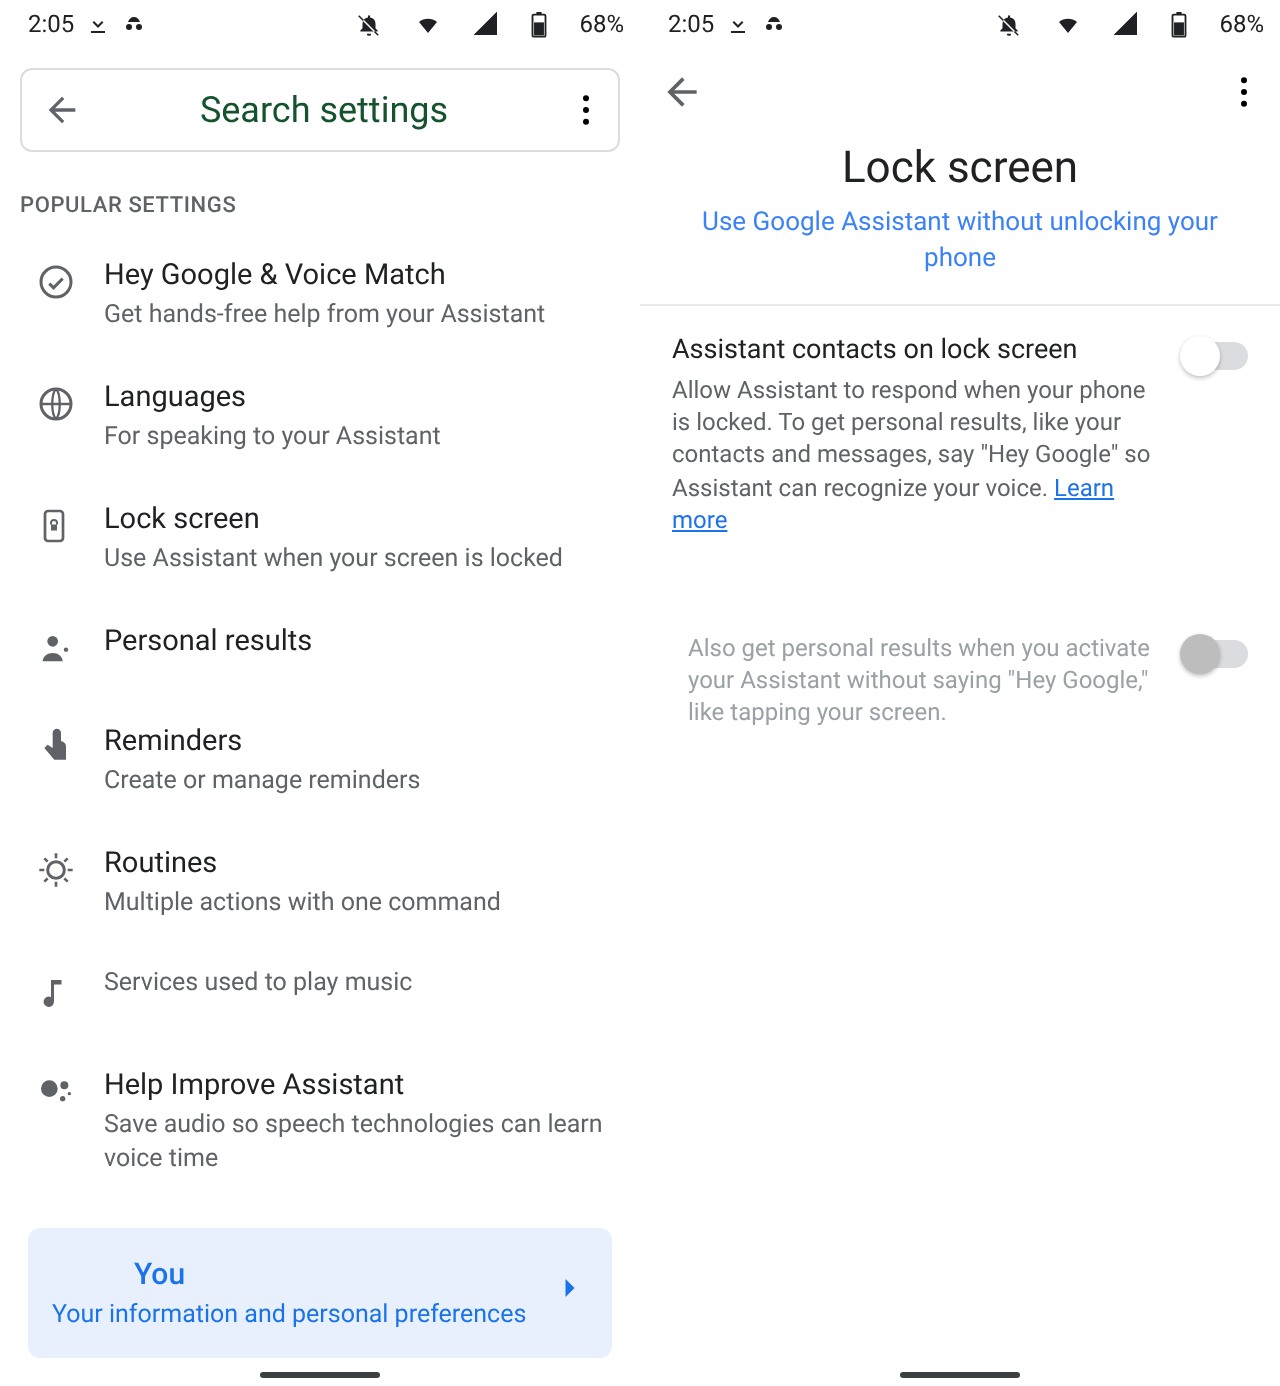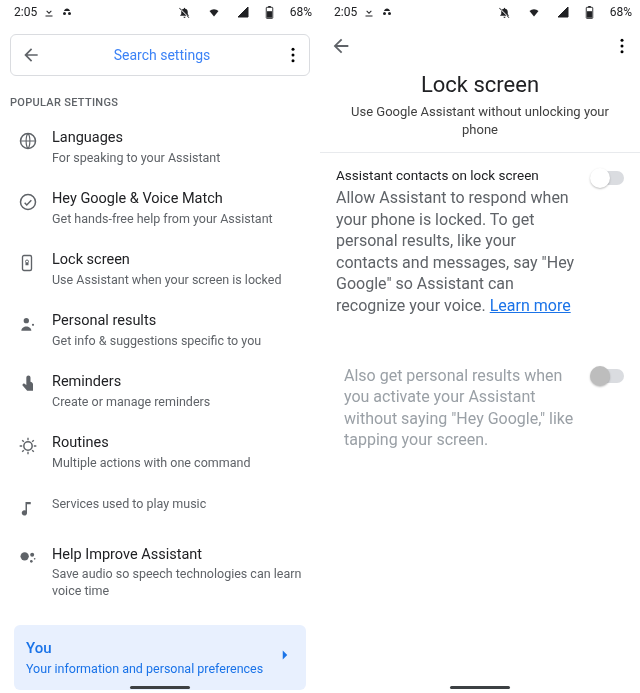--- a/index.html
+++ b/index.html
@@ -3,42 +3,42 @@
 <meta charset="utf-8">
 <style>
 * { margin:0; padding:0; box-sizing:border-box; font-family:Roboto,Arial,sans-serif; -webkit-font-smoothing:antialiased; }
 body { background:#fff; width:640px; height:693px; display:flex; }
 .phone { width:320px; height:693px; position:relative; background:#fff; overflow:hidden; }
 .statusbar { height:24px; display:flex; align-items:center; justify-content:space-between; padding:0 8px 0 14px; font-size:12px; color:#202124; }
 .sb-left { display:flex; align-items:center; gap:6px; }
 .sb-right { display:flex; align-items:center; gap:16px; }
 .sb-ico { display:inline-flex; }
 .searchbar { margin:10px 10px 0 10px; height:42px; border:1px solid #dadce0; border-radius:6px; display:flex; align-items:center; padding:0 6px 0 10px; }
-.searchbar .sp { flex:1; text-align:center; color:#3b82f6; font-size:14px; }
+.searchbar .sp { flex:1; text-align:center; color:#14532d; font-size:18px; }
 .section-hdr { padding:20px 10px 8px 10px; font-size:11px; letter-spacing:.3px; color:#5f6368; font-weight:500; }
 .row { display:flex; padding:12px 18px 12px 18px; align-items:flex-start; }
 .row .iconcell { width:34px; display:flex; justify-content:flex-start; padding-top:2px; color:#5f6368; }
 .row .txtcell { flex:1; }
 .row .title { font-size:14.5px; color:#202124; line-height:1.3; margin-bottom:2px; }
 .row .sub { font-size:12.5px; color:#5f6368; line-height:1.3; }
 .you-card { margin:14px 14px 0 14px; background:#e8f0fe; border-radius:6px; padding:14px 12px 14px 12px; display:flex; align-items:center; }
 .you-card .yt { flex:1; }
-.you-card .yh { color:#1a73e8; font-size:15px; font-weight:500; margin-bottom:4px; }
+.you-card .yh { color:#1a73e8; font-size:15px; font-weight:500; margin-bottom:4px;margin-left:41px; }
 .you-card .ys { color:#1a73e8; font-size:12.5px; }
 .homebar { position:absolute; bottom:4px; left:50%; transform:translateX(-50%); width:60px; height:3px; background:#3c4043; border-radius:2px; }
 
 .topbar2 { height:32px; display:flex; align-items:center; padding:0 8px 0 10px; margin-top:8px; }
 .topbar2 .sp2 { flex:1; }
 .bigtitle { text-align:center; font-size:22px; color:#202124; padding:8px 0 6px 0; }
-.bigsub { text-align:center; font-size:13px; color:#404040; padding:0 30px 14px 30px; line-height:1.35; }
+.bigsub { text-align:center; font-size:13px; color:#3b82f6; padding:0 30px 14px 30px; line-height:1.35; }
 .divider { height:1px; background:#e8eaed; }
 .setting { padding:14px 16px 0 16px; display:flex; }
 .setting .sbody { flex:1; padding-right:10px; }
 .setting .shdr { font-size:13.5px; color:#202124; margin-bottom:4px; }
-.setting .sdesc { font-size:16px; color:#5f6368; line-height:1.35; }
+.setting .sdesc { font-size:12px; color:#5f6368; line-height:1.35; }
 .setting .sdesc a { color:#1a73e8; text-decoration:underline; }
 .switch { position:relative; width:32px; height:14px; background:#dadce0; border-radius:10px; flex:none; margin-top:4px; }
 .switch .knob { position:absolute; left:-2px; top:-3px; width:20px; height:20px; background:#fff; border-radius:50%; box-shadow:0 1px 2px rgba(0,0,0,.25); }
 .switch.disabled .knob { background:#bdbdbd; }
 .setting.dimmed .shdr, .setting.dimmed .sdesc { color:#9aa0a6; }
 .ico { fill:currentColor; }
 </style>
 </head>
 <body>
 
@@ -100,38 +100,38 @@
         </svg>
       </span>
   </div>
 
   <div class="section-hdr">POPULAR SETTINGS</div>
 
   <div class="row">
     <div class="iconcell">
         <span><svg width="20" height="20" viewBox="0 0 24 24">
             <circle cx="12" cy="12" r="9" fill="none" stroke="#5f6368" stroke-width="1.8"></circle>
+            <path d="M8 13l2.5 2.5L16 10" fill="none" stroke="#5f6368" stroke-width="1.8"></path>
+          </svg></span>
+      </div>
+    <div class="txtcell">
+        <div class="title">Hey Google &amp; Voice Match</div>
+        <div class="sub">Get hands-free help from your Assistant</div>
+      </div>
+  </div>
+  <div class="row">
+    <div class="iconcell">
+        <span><svg width="20" height="20" viewBox="0 0 24 24">
+            <circle cx="12" cy="12" r="9" fill="none" stroke="#5f6368" stroke-width="1.8"></circle>
             <path d="M3 12h18M12 3c3 3 3 15 0 18M12 3c-3 3-3 15 0 18" fill="none" stroke="#5f6368" stroke-width="1.4"></path>
           </svg></span>
       </div>
     <div class="txtcell">
         <div class="title">Languages</div>
         <div class="sub">For speaking to your Assistant</div>
-      </div>
-  </div>
-  <div class="row">
-    <div class="iconcell">
-        <span><svg width="20" height="20" viewBox="0 0 24 24">
-            <circle cx="12" cy="12" r="9" fill="none" stroke="#5f6368" stroke-width="1.8"></circle>
-            <path d="M8 13l2.5 2.5L16 10" fill="none" stroke="#5f6368" stroke-width="1.8"></path>
-          </svg></span>
-      </div>
-    <div class="txtcell">
-        <div class="title">Hey Google &amp; Voice Match</div>
-        <div class="sub">Get hands-free help from your Assistant</div>
       </div>
   </div>
   <div class="row">
     <div class="iconcell">
         <span><svg width="18" height="20" viewBox="0 0 24 24">
             <rect x="6" y="2" width="12" height="20" rx="2" fill="none" stroke="#5f6368" stroke-width="1.8"></rect>
             <rect x="10" y="11" width="4" height="4" fill="#5f6368"></rect>
             <path d="M10 11v-1a2 2 0 014 0v1" fill="none" stroke="#5f6368" stroke-width="1.3"></path>
           </svg></span>
       </div>
@@ -143,21 +143,20 @@
   <div class="row">
     <div class="iconcell">
         <span><svg width="20" height="20" viewBox="0 0 24 24">
             <circle cx="10" cy="8" r="3.2" fill="#5f6368"></circle>
             <path d="M4 20c0-3 3-5 6-5s6 2 6 5" fill="#5f6368"></path>
             <circle cx="18" cy="13" r="1.3" fill="#5f6368"></circle>
           </svg></span>
       </div>
     <div class="txtcell">
         <div class="title">Personal results</div>
-        <div class="sub">Get info &amp; suggestions specific to you</div>
       </div>
   </div>
   <div class="row">
     <div class="iconcell">
         <span><svg width="20" height="20" viewBox="0 0 24 24">
             <path d="M10 3v9l-3-2-2 2 6 7h7v-8c0-2-2-3-3-3V3a2.5 2.5 0 00-5 0z" fill="#5f6368"></path>
           </svg></span>
       </div>
     <div class="txtcell">
         <div class="title">Reminders</div>

